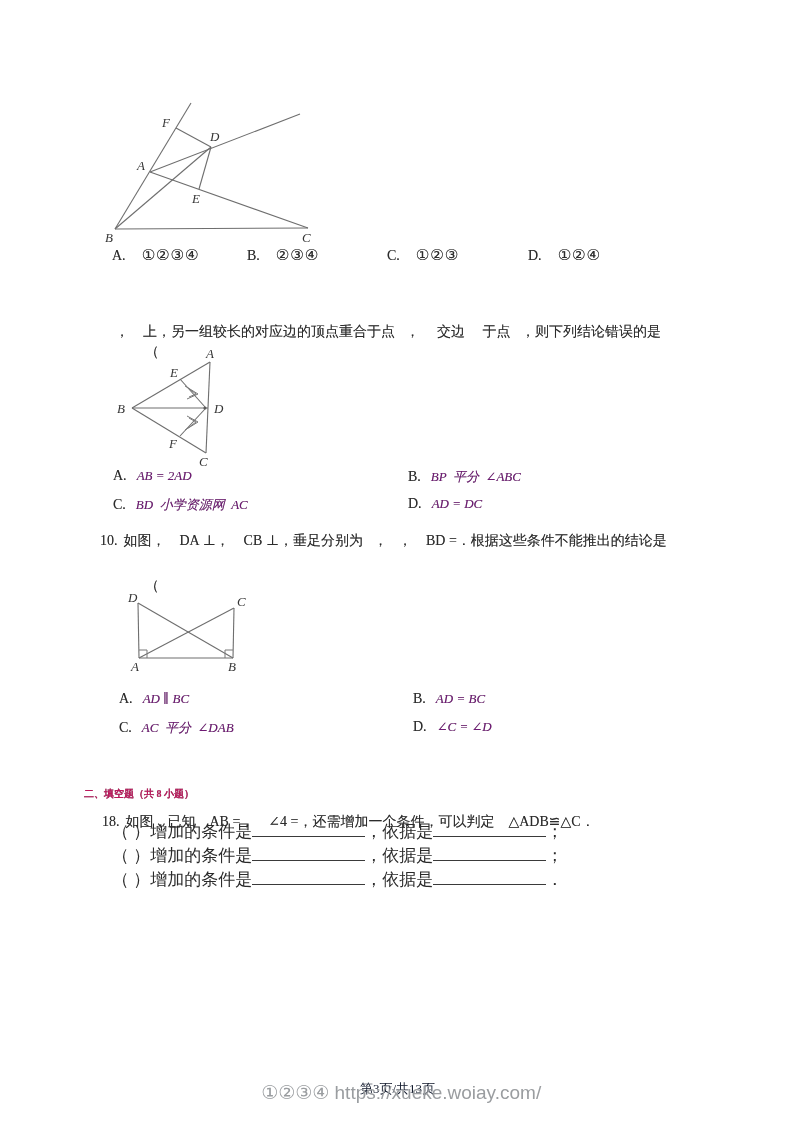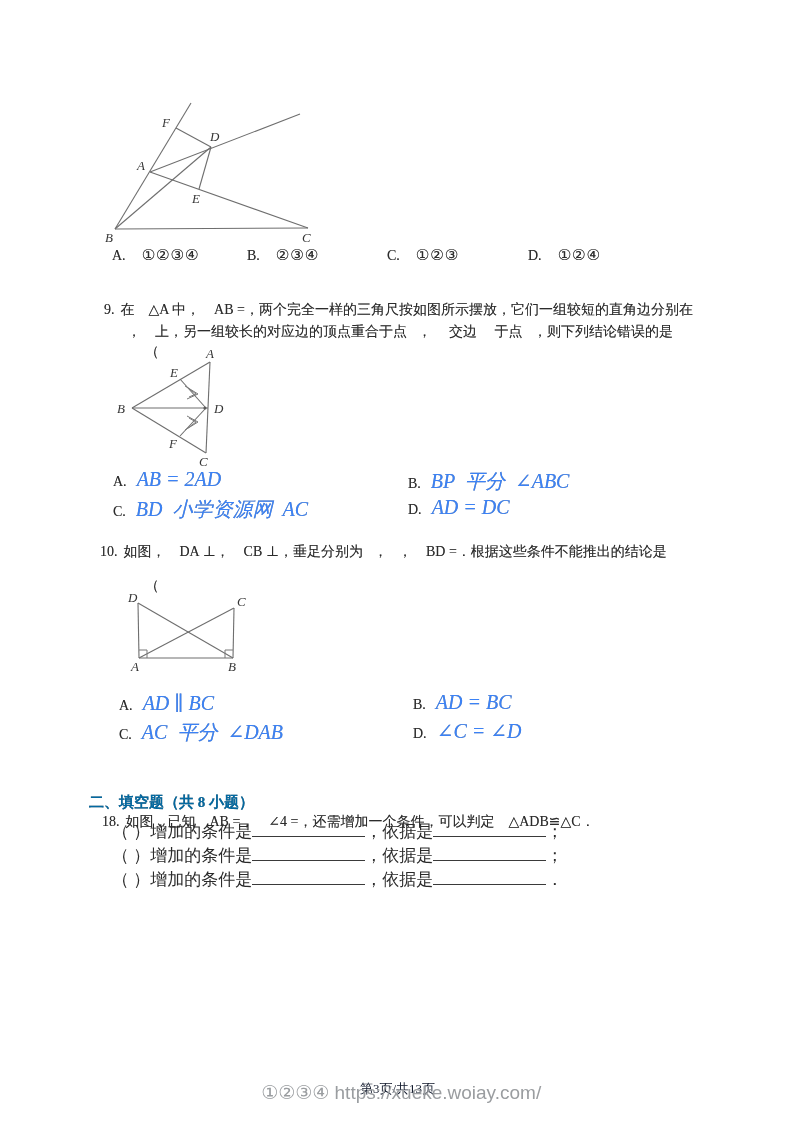--- a/index.html
+++ b/index.html
@@ -23,39 +23,39 @@
   }
   .qnum { display: inline-block; margin-right: 6px; }
   .opt-row { display: flex; align-items: baseline; }
   .opt-key {
     font-size: 14px;
     color: #2c2c2c;
     margin-right: 10px;
     text-shadow: 0 0 0.5px rgba(60,60,60,0.55);
   }
   .opt-math {
-    font-size: 20px;
+    font-size: 13px;
     font-style: italic;
-    color: #3b82f6;
+    color: #701a75;
     font-family: "Liberation Serif", "DejaVu Serif", "DejaVu Sans", serif;
     text-shadow: 0 0 0.5px rgba(60,60,60,0.55);
     white-space: pre;
   }
   .circled {
     font-family: "DejaVu Sans", sans-serif;
     font-size: 15px;
     letter-spacing: 1px;
     color: #2c2c2c;
     text-shadow: 0 0 0.5px rgba(60,60,60,0.55);
     margin-left: 6px;
   }
   .section-title {
-    font-size: 15px;
+    font-size: 10px;
     font-weight: bold;
-    color: #0369a1;
+    color: #be185d;
     text-shadow: 0 0 0.5px rgba(40,40,40,0.6);
     white-space: pre;
   }
   .fill-row { display: flex; align-items: baseline; font-size: 17px; white-space: pre; }
   .blank {
     display: inline-block;
     border-bottom: 1px solid #3a3a3a;
     height: 15px;
     width: 113px;
   }
@@ -113,24 +113,21 @@
   </div>
   <div class="abs opt-row" style="left:387px; top:246px;">
     <span class="opt-key">C.</span>
     <span class="circled">①②③</span>
   </div>
   <div class="abs opt-row" style="left:528px; top:246px;">
     <span class="opt-key">D.</span>
     <span class="circled">①②④</span>
   </div>
 
-  <div class="abs tline" style="left:90px; top:285px;">
-    <span class="qnum">9.</span><span>在    △A 中，    AB =，两个完全一样的三角尺按如图所示摆放，它们一组较短的直角边分别在</span>
-  </div>
-  <div class="abs tline" style="left:113px; top:307px;">
+  <div class="abs tline" style="left:101px; top:307px;">
     <span>，    上，另一组较长的对应边的顶点重合于点   ，     交边     于点   ，则下列结论错误的是</span>
   </div>
   <div class="abs tline" style="left:131px; top:327px;">
     <span>（</span>
   </div>
 
   <svg class="abs" style="left:113px; top:346px;" width="120" height="126" viewBox="0 0 120 126">
     <line class="figline" x1="19" y1="62" x2="97" y2="16"></line>
     <line class="figline" x1="19" y1="62" x2="93" y2="107"></line>
     <line class="figline" x1="97" y1="16" x2="93" y2="107"></line>
@@ -160,21 +157,21 @@
   </div>
   <div class="abs opt-row" style="left:113px; top:496px;">
     <span class="opt-key">C.</span>
     <span class="opt-math">BD  小学资源网  AC</span>
   </div>
   <div class="abs opt-row" style="left:408px; top:496px;">
     <span class="opt-key">D.</span>
     <span class="opt-math">AD = DC</span>
   </div>
 
-  <div class="abs tline" style="left:86px; top:527px;">
+  <div class="abs tline" style="left:86px; top:516px;">
     <span class="qnum">10.</span><span>如图，    DA ⊥，    CB ⊥，垂足分别为   ，   ，    BD =．根据这些条件不能推出的结论是</span>
   </div>
   <div class="abs tline" style="left:131px; top:561px;">
     <span>（</span>
   </div>
 
   <svg class="abs" style="left:118px; top:592px;" width="142" height="88" viewBox="0 0 142 88">
     <line class="figline" x1="20" y1="11" x2="21" y2="66"></line>
     <line class="figline" x1="116" y1="16" x2="115" y2="66"></line>
     <line class="figline" x1="21" y1="66" x2="115" y2="66"></line>

